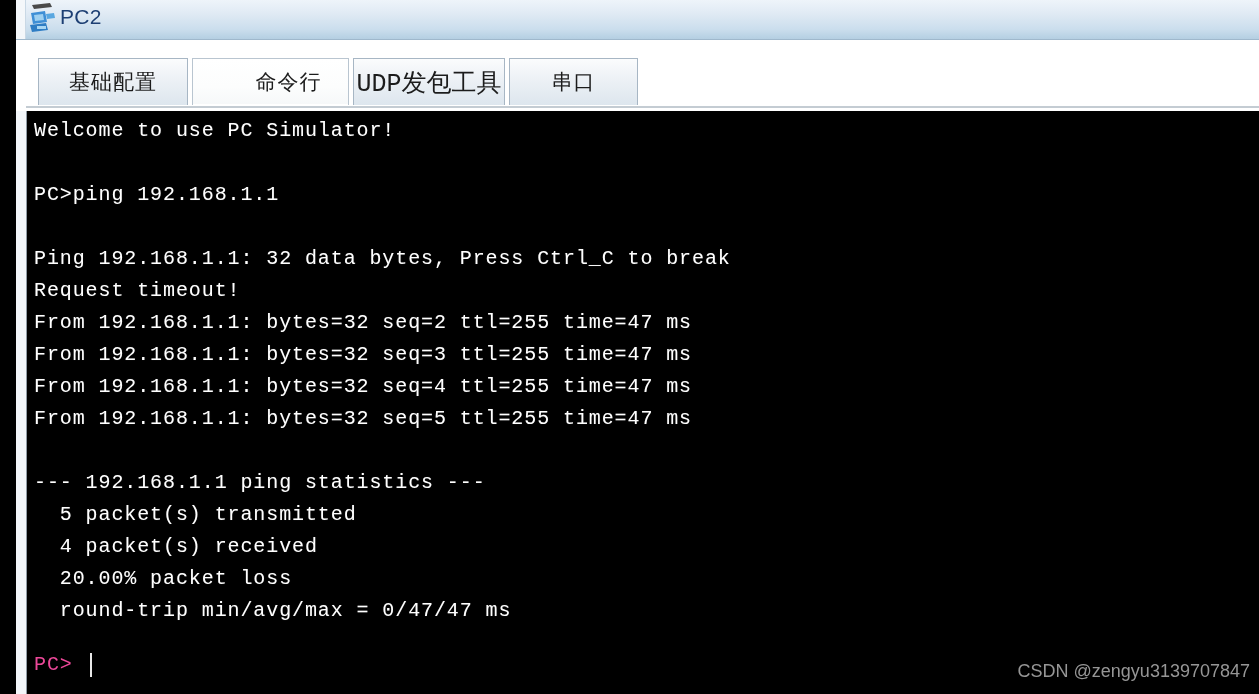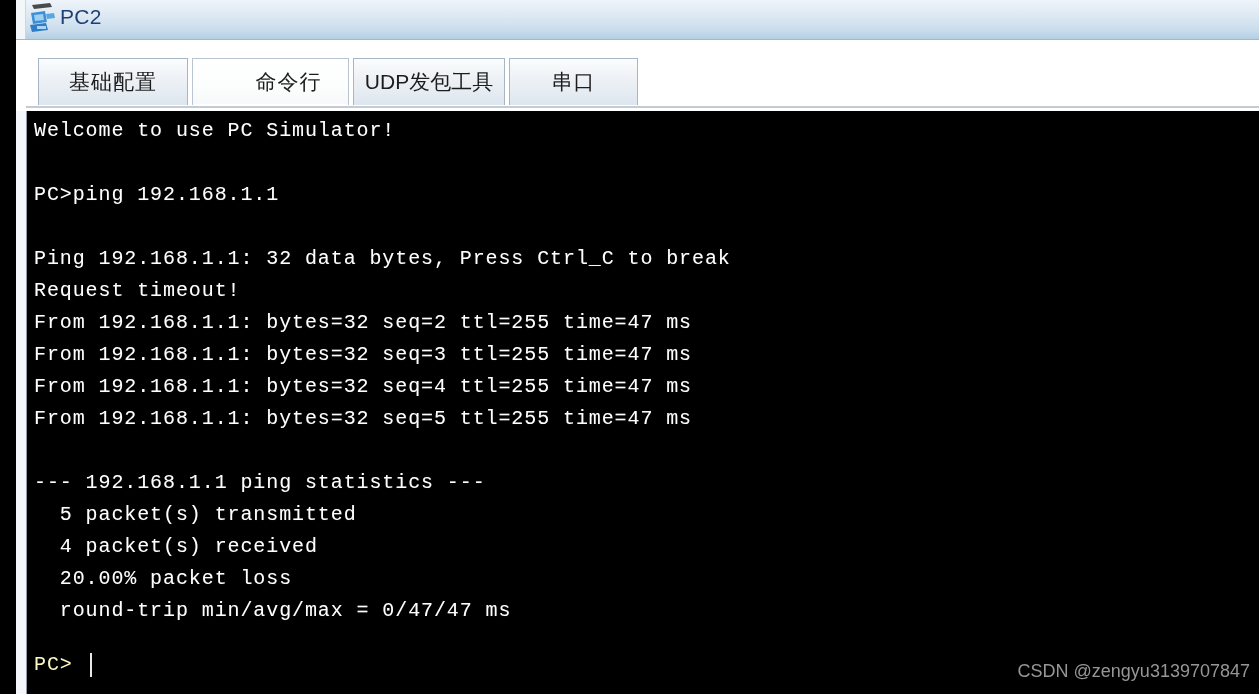--- a/index.html
+++ b/index.html
@@ -95,21 +95,21 @@
     height: 47px;
     box-sizing: border-box;
     border: 1px solid #a7b6c4;
     border-bottom: none;
     margin-right: 4px;
     display: flex;
     align-items: center;
     justify-content: center;
     font-size: 21px;
     color: #1c1c1c;
-    font-family: Liberation Sans, sans-serif;
+    font-family: Liberation Mono, monospace;
     letter-spacing: 1px;
     cursor: default;
     position: relative;
   }
   .tab.inactive {
     background: linear-gradient(to bottom, #fbfcfd 0%, #eef2f6 40%, #dde6ee 100%);
   }
   .tab.active {
     background: linear-gradient(to bottom, #ffffff 0%, #fcfdfd 60%, #f6f8f9 100%);
     border-color: #b9c5d0;
@@ -119,21 +119,21 @@
     position: absolute;
     left: 0;
     right: 0;
     bottom: -2px;
     height: 3px;
     background: #ffffff;
   }
   #tab-0 { width: 150px; }
   #tab-1 { width: 157px; padding-left: 36px; }
   #tab-2 { width: 155px; }
-  #tab-3 { width: 152px; font-size: 21px; letter-spacing: 0px; }
+  #tab-3 { width: 152px; font-size: 25px; letter-spacing: 0px; }
   #tab-4 { width: 129px; }
 
   #tab-underline {
     position: absolute;
     left: 10px;
     top: 66px;
     width: 1238px;
     height: 2px;
     background: #c4ccd3;
   }
@@ -175,21 +175,21 @@
   .term-line {
     height: 32px;
     white-space: pre;
   }
   .term-line.blank { color: transparent; }
 
   #prompt-line {
     position: absolute;
     left: 18px;
     top: 540px;
-    color: #fef9c3;
+    color: #ec4899;
     font-family: "Liberation Mono", "DejaVu Sans Mono", monospace;
     font-size: 20px;
     line-height: 28px;
     letter-spacing: 0.9px;
     white-space: pre;
     display: flex;
     align-items: center;
     gap: 8px;
   }
   #text-caret {

